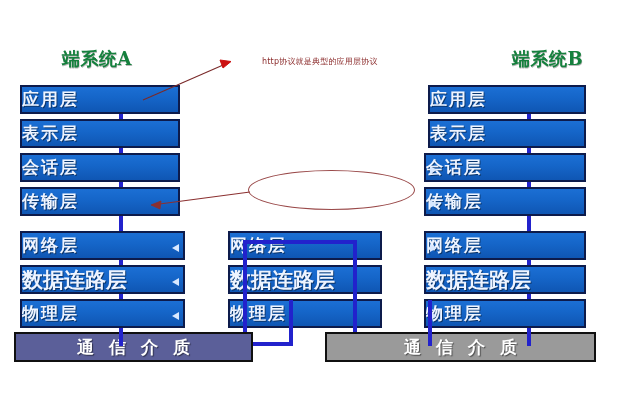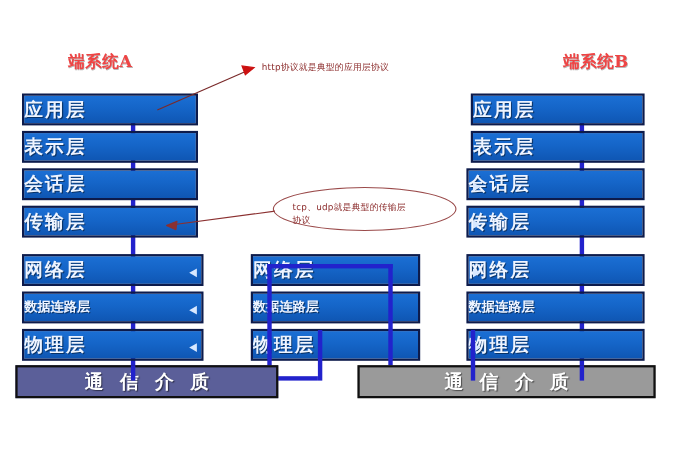--- a/index.html
+++ b/index.html
@@ -14,22 +14,22 @@
     background: #ffffff;
     overflow: hidden;
     font-family: "DejaVu Sans", "Liberation Sans", sans-serif;
   }
 
   
   .stack-title {
     position: absolute;
     font-family: "DejaVu Serif", "Liberation Serif", serif;
     font-weight: bold;
-    font-size: 15px;
-    color: #ef4444;
+    font-size: 18px;
+    color: #15803d;
     letter-spacing: 0.5px;
     white-space: nowrap;
     text-shadow: 0.5px 0.5px 0 #b9b9b9;
   }
 
   
   .layer-box {
     position: absolute;
     box-sizing: border-box;
     border: 2px solid #0d1b4b;
@@ -40,21 +40,21 @@
   }
   .layer-box .lbl {
     font-family: "DejaVu Serif", "Liberation Serif", serif;
     font-weight: bold;
     font-size: 17px;
     color: #eef4ff;
     letter-spacing: 2px;
     white-space: nowrap;
     text-shadow: 1px 1px 0 rgba(0,0,0,0.45);
   }
-  .layer-box .lbl.tight { letter-spacing: 0px; font-size: 12px; }
+  .layer-box .lbl.tight { letter-spacing: 0px; font-size: 21px; }
 
   
   .arrow-head {
     position: absolute;
     width: 0; height: 0;
     border-top: 4px solid transparent;
     border-bottom: 4px solid transparent;
   }
   .arrow-head.left {
     border-right: 7px solid #d8e8ff;
@@ -98,20 +98,21 @@
 
   
   .annot {
     position: absolute;
     font-family: "DejaVu Sans", "Liberation Sans", sans-serif;
     font-size: 8px;
     color: #8b2b2b;
     line-height: 12px;
     white-space: pre-line;
     letter-spacing: 0.2px;
+    margin-left: 24px;
   }
   .ellipse-shape {
     position: absolute;
     border: 1px solid #9a4a4a;
     border-radius: 50%;
     background: transparent;
   }
   svg.overlay {
     position: absolute;
     left: 0; top: 0;
@@ -236,16 +237,14 @@
     <g>
       <path d="M 152 205 L 250 192" stroke="#8b3030" stroke-width="1.1" fill="none"></path>
       <path d="M 151 205 L 161 201 L 160 209 Z" fill="#8b3030" stroke="#8b3030" stroke-width="0.8"></path>
     </g>
   </svg>
 
   <div class="annot" style="left:238px; top:56px; width:180px;">http协议就是典型的应用层协议</div>
 
   <div class="ellipse-shape" style="left:248px; top:170px; width:165px; height:38px;"></div>
 
-  <div class="annot" style="left:266px; top:183px; width:150px;">tcp、udp就是典型的传输层
-协议</div>
 
 </div>
 
 </body></html>

